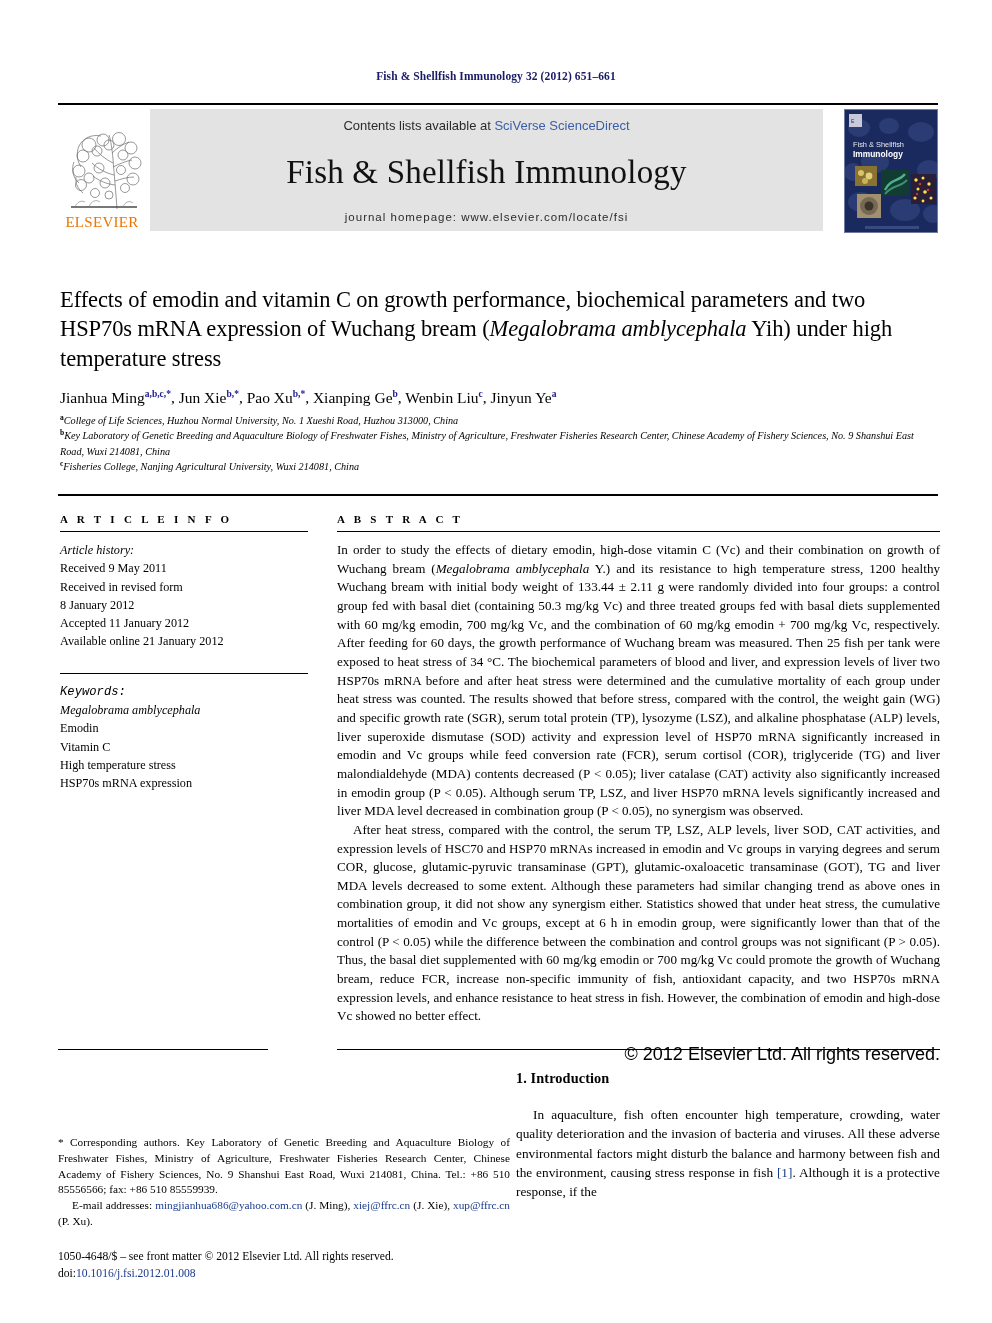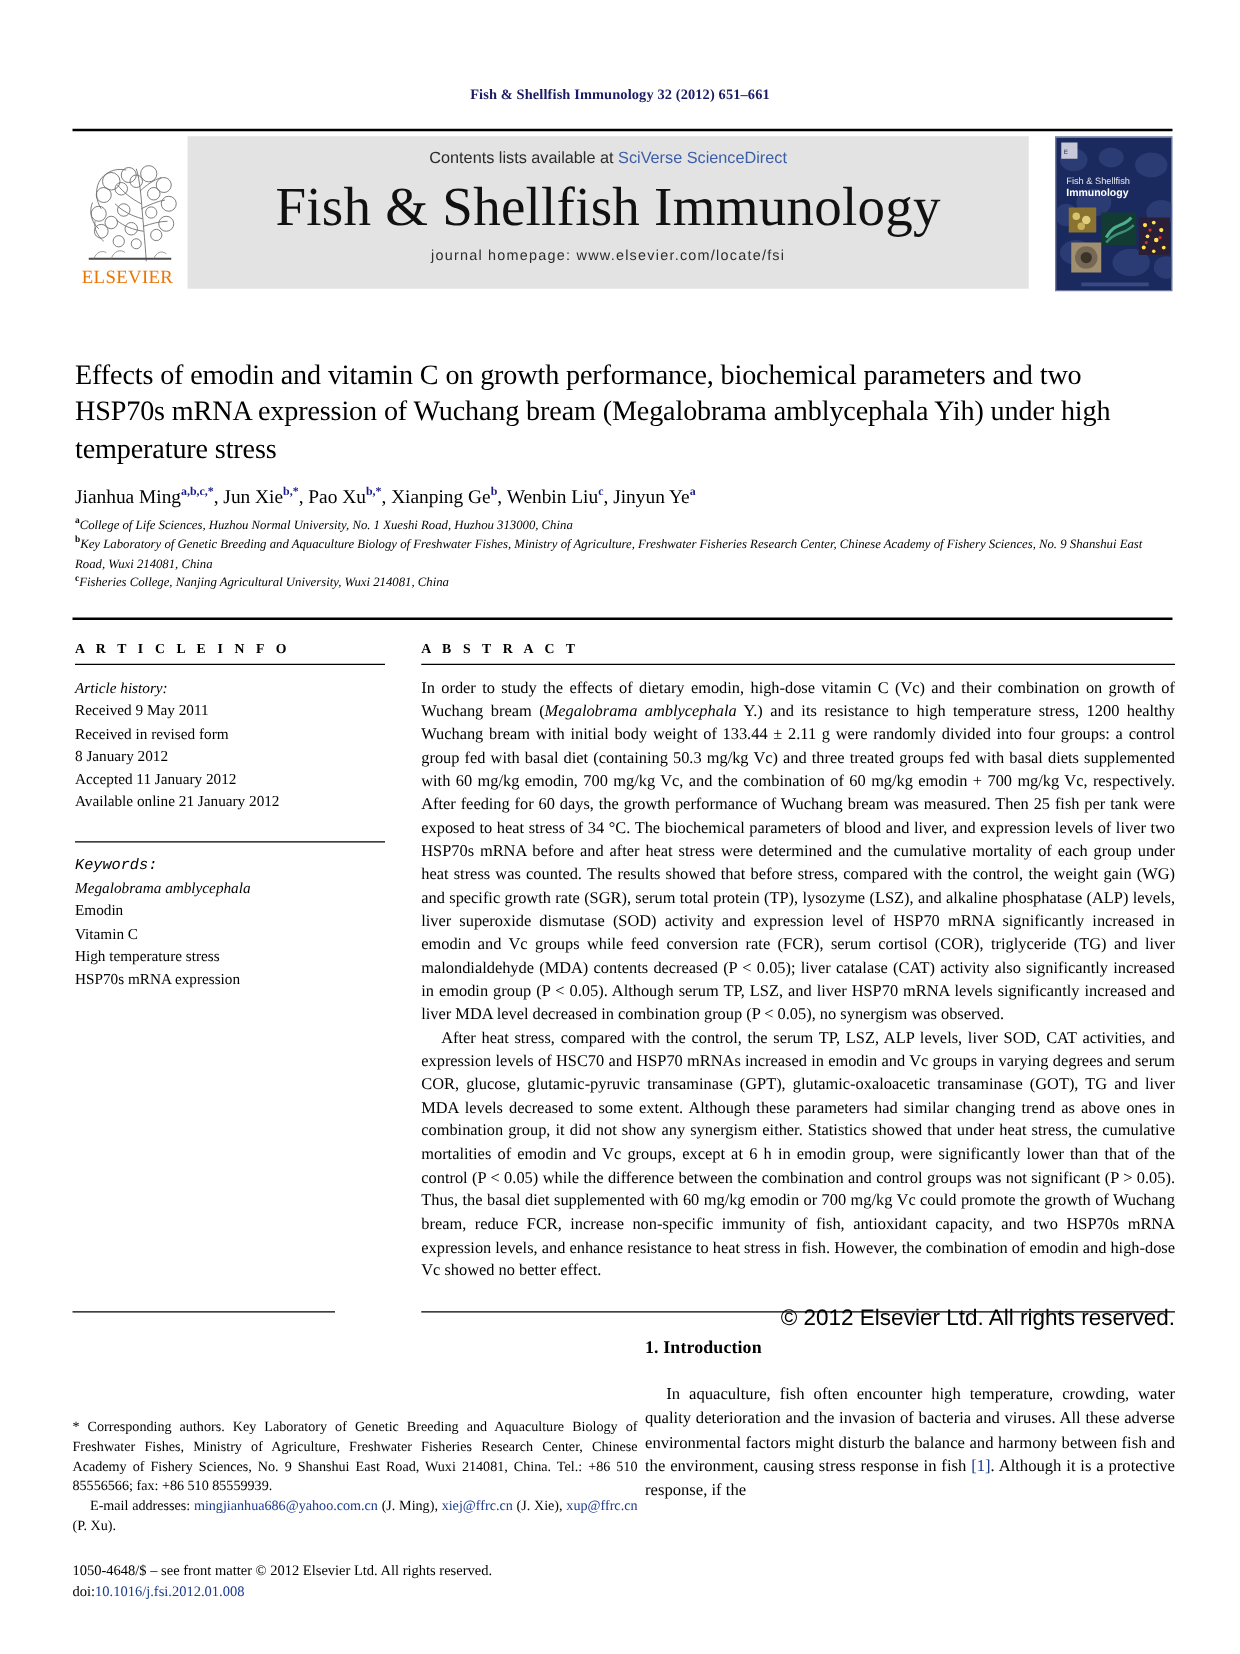--- a/index.html
+++ b/index.html
@@ -76,35 +76,35 @@
   }
   .journal-band {
     flex: 1 1 auto;
     background: #e3e3e3;
     margin-left: 4px;
     margin-right: 21px;
     display: flex;
     flex-direction: column;
     align-items: center;
     justify-content: space-between;
-    padding: 9px 0 20px 0;
+    padding: 9px 0 8px 0;
     box-sizing: border-box;
   }
   .contents-line {
     font-family: "Liberation Sans", sans-serif;
     font-size: 13px;
     color: #2b2b2b;
   }
   .contents-line a {
     color: #3b5ea8;
     text-decoration: none;
   }
   .journal-title {
     font-family: "Liberation Serif", "DejaVu Serif", serif;
-    font-size: 44px;
+    font-size: 33px;
     color: #111;
     letter-spacing: 0.2px;
     line-height: 1.05;
   }
   .homepage-line {
     font-family: "Liberation Sans", sans-serif;
     font-size: 11.5px;
     color: #2b2b2b;
     letter-spacing: 1.0px;
   }
@@ -128,21 +128,21 @@
   }
   h1.article-title {
     font-family: "Liberation Serif", "DejaVu Serif", serif;
     font-weight: normal;
     font-size: 22.5px;
     line-height: 1.31;
     margin: 0;
     color: #000;
     letter-spacing: -0.1px;
   }
-  h1.article-title .it { }
+  h1.article-title .it { font-style: italic; }
 
   .authors {
     margin-top: 15px;
     font-family: "Liberation Serif", serif;
     font-size: 15.5px;
     line-height: 1.3;
     color: #000;
   }
   .authors sup {
     color: #1a1a8c;

